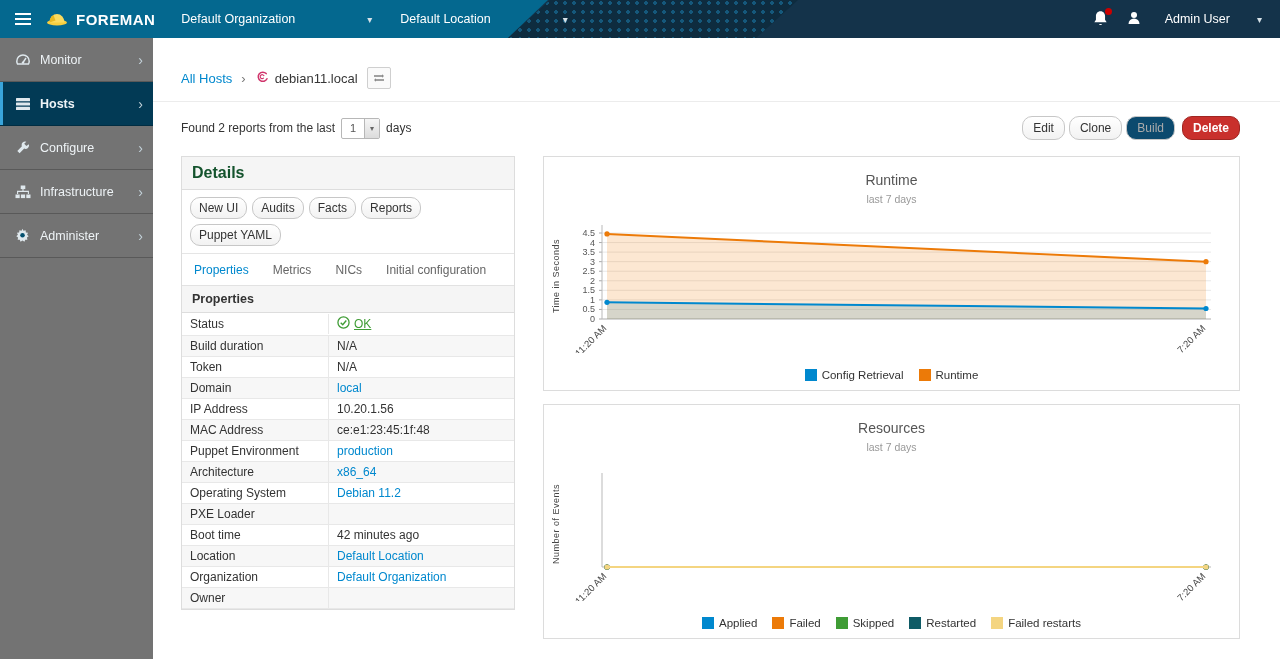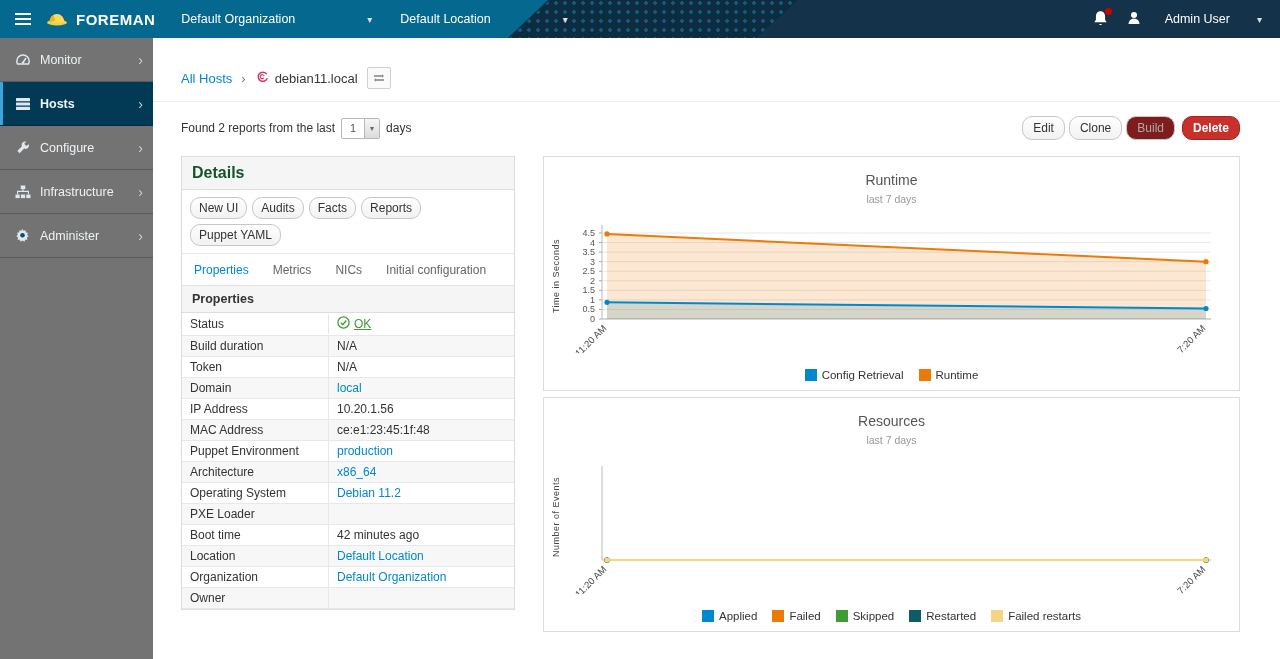--- a/index.html
+++ b/index.html
@@ -59,21 +59,21 @@
   .days-select { display:inline-flex; align-items:stretch; border:1px solid #b7b7b7; border-radius:2px;
     margin:0 6px; height:21px; vertical-align:middle; cursor:pointer; background:#fff; }
   .days-value { width:22px; display:flex; align-items:center; justify-content:center; font-size:11px;
     color:#555; }
   .days-arrow { width:15px; background:linear-gradient(#f5f5f5,#dcdcdc); border-left:1px solid #b7b7b7;
     display:flex; align-items:center; justify-content:center; font-size:8px; color:#666; }
   .toolbar-actions { margin-left:auto; display:flex; gap:4px; }
   .btn { font-size:12px; padding:4px 10px; border:1px solid #c7c7c7; border-radius:10px;
     background:linear-gradient(#fff,#f2f2f2); color:#333; cursor:pointer;
     font-family:"Liberation Sans",sans-serif; }
-  .btn.disabled { color:#aaa; background:#7f1d1d; cursor:default; }
+  .btn.disabled { color:#aaa; background:#0c4a6e; cursor:default; }
   .btn.danger { background:#c9302c; border-color:#a02622; color:#fff; font-weight:bold; margin-left:3px; }
 
   .main { display:flex; align-items:flex-start; padding:6px 40px 20px 42px; }
 
   
   .details-panel { width:334px; flex:0 0 334px; border:1px solid #ddd; background:#fff; }
   .panel-head { background:#f5f5f5; border-bottom:1px solid #ddd; padding:7px 10px; font-size:16px;
     font-weight:bold; color:#14532d; }
   .detail-btns { padding:7px 8px; border-bottom:1px solid #e5e5e5; display:flex; gap:5px; flex-wrap:wrap; }
   .detail-btns .btn { padding:3px 8px; }
@@ -85,21 +85,21 @@
     font-weight:bold; color:#333; }
   .prop-row { display:flex; border-bottom:1px solid #e8e8e8; min-height:19px; align-items:center;justify-content:flex-end; }
   .prop-row:nth-child(even) { background:#f7f7f7; }
   .prop-label { width:147px; flex:0 0 147px; padding:3px 8px; color:#333; border-right:1px solid #e8e8e8; }
   .prop-value { flex:1; padding:3px 8px; display:flex; align-items:center; gap:5px; min-height:19px; }
   .prop-value .link { color:#0088ce; cursor:pointer; }
   .prop-value .ok { color:#3f9c35; display:flex; align-items:center; gap:4px;text-decoration:underline; }
   .clear-link { margin-left:auto; color:#0088ce; cursor:pointer; }
 
   
-  .charts-col { flex:1; margin-left:28px; display:flex; flex-direction:column; gap:6px; }
+  .charts-col { flex:1; margin-left:28px; display:flex; flex-direction:column; gap:13px; }
   .chart-panel { position:relative; border:1px solid #dcdcdc; background:#fff; height:235px;
     overflow:hidden; }
   .chart-panel svg { display:block; margin:4px auto 0; }
   .legend-row { position:absolute; left:0; right:0; bottom:9px; display:flex; justify-content:center;
     gap:15px; font-size:11.5px; color:#333; }
   .legend-item { display:flex; align-items:center; gap:5px; cursor:pointer; }
   .legend-swatch { width:12px; height:12px; display:inline-block; }
 </style>
 </head>
 <body>

